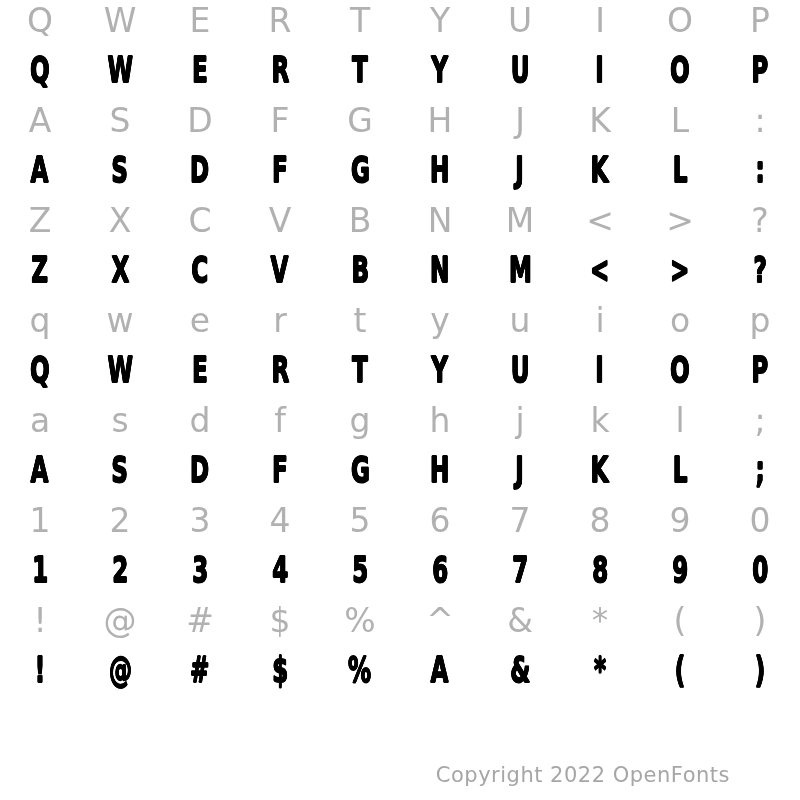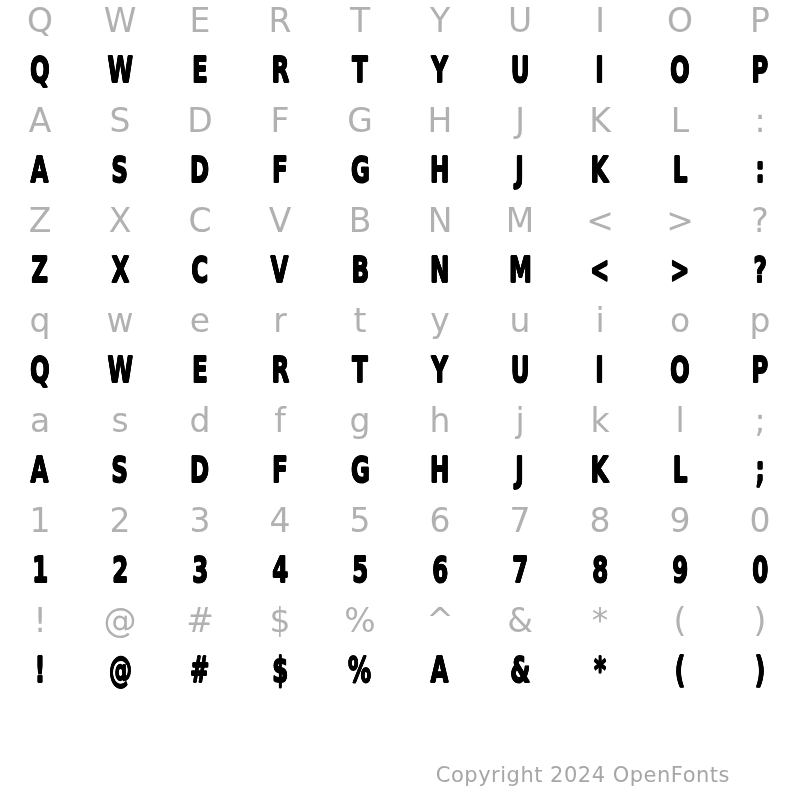--- a/index.html
+++ b/index.html
@@ -510,14 +510,14 @@
           <span class="glyph">*</span>
         </span>
         <span class="cell">
           <span class="glyph">(</span>
         </span>
         <span class="cell">
           <span class="glyph">)</span>
         </span>
       </div>
     </div>
-  <div class="footer-copyright">Copyright 2024 OpenFonts</div>
+  <div class="footer-copyright">Copyright 2022 OpenFonts</div>
 </div>
 
 </body></html>

